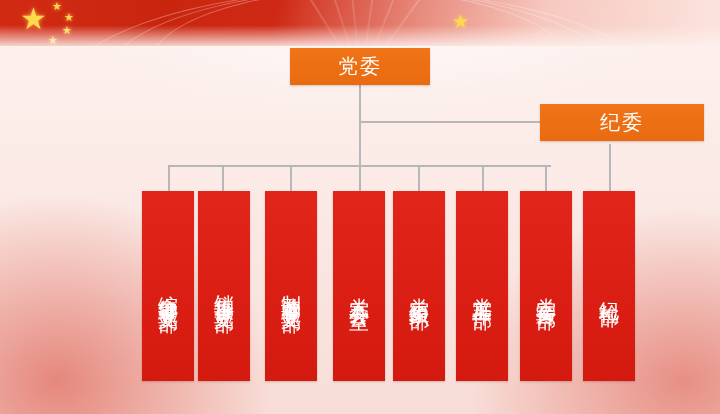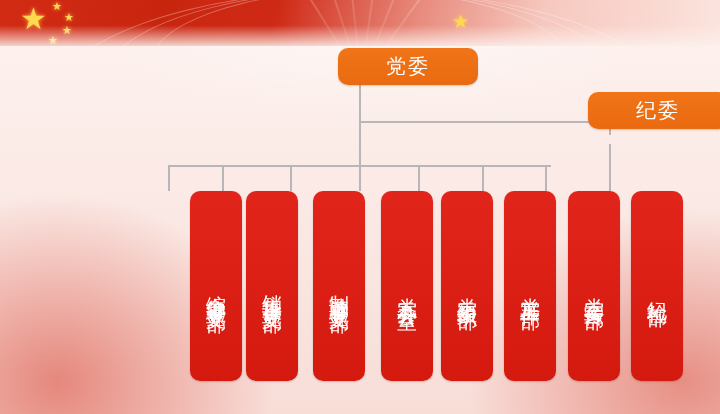--- a/index.html
+++ b/index.html
@@ -52,23 +52,22 @@
   .center-star{left:452px;top:12px;font-size:19px;color:#ffd84d;}
   
   .line{position:absolute;background:#b7b7b7;}
   .vline{width:2px;}
   .hline{height:2px;}
   
   .node{
     position:absolute;box-sizing:border-box;
     display:flex;align-items:center;justify-content:center;
     color:#ffffff;text-align:left;
-    border-radius:10px;
+    border-radius:0;
     box-shadow:0 1px 2px rgba(0,0,0,0.18);
-    margin-left:48px;
   }
   .top-node{
     background:linear-gradient(180deg,#f07418 0%,#ea6a10 100%);
     font-size:20px;letter-spacing:2px;
   }
   .leaf{
     background:linear-gradient(180deg,#e2251a 0%,#d4190f 100%);
     font-size:20px;
     writing-mode:vertical-rl;
     text-orientation:upright;
@@ -119,21 +118,21 @@
   <div class="line vline" style="left:290px;top:165px;height:26px;"></div>
   <div class="line vline" style="left:359px;top:165px;height:26px;"></div>
   <div class="line vline" style="left:418px;top:165px;height:26px;"></div>
   <div class="line vline" style="left:482px;top:165px;height:26px;"></div>
   <div class="line vline" style="left:545px;top:165px;height:26px;"></div>
 
   <div class="node top-node" style="left:290px;top:48px;width:140px;height:37px;">
     <span>党委</span>
   </div>
 
-  <div class="node top-node" style="left:540px;top:92px;width:140px;height:37px;">
+  <div class="node top-node" style="left:540px;top:104px;width:164px;height:37px;">
     <span>纪委</span>
   </div>
 
   <div class="node leaf" style="left:142px;top:191px;width:52px;height:190px;">
     <span>综合管理党支部</span>
   </div>
   <div class="node leaf" style="left:198px;top:191px;width:52px;height:190px;">
     <span>销售设计党支部</span>
   </div>
   <div class="node leaf" style="left:265px;top:191px;width:52px;height:190px;">

